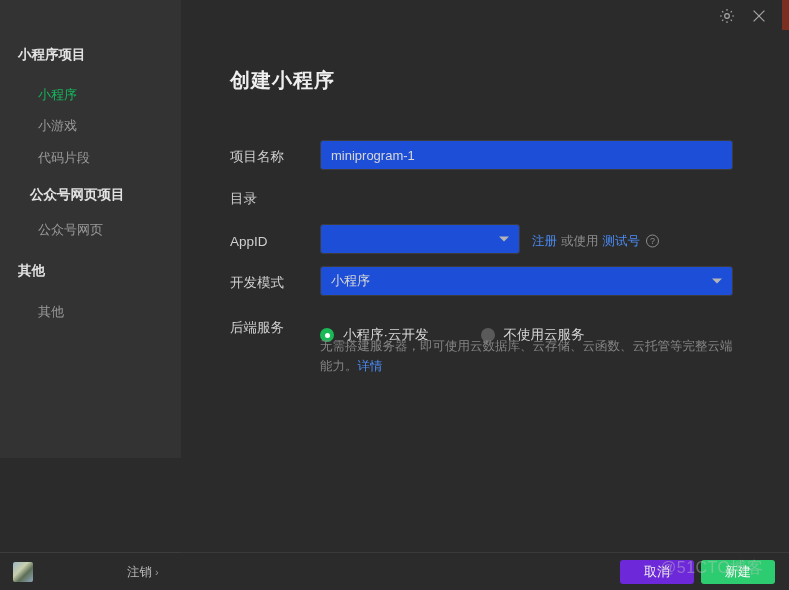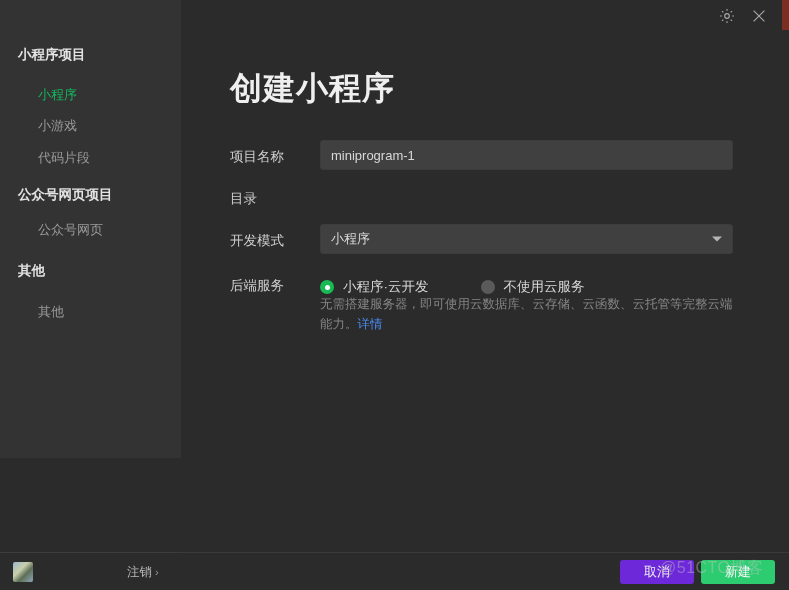--- a/index.html
+++ b/index.html
@@ -41,59 +41,59 @@
     padding-left: 38px;
     line-height: 1;
     cursor: pointer;
   }
   .side-item.active { color: #16b45c; }
 
   .g1 { position: absolute; top: 48px; left: 0; }
   .i1 { position: absolute; top: 88px; left: 0; }
   .i2 { position: absolute; top: 119px; left: 0; }
   .i3 { position: absolute; top: 151px; left: 0; }
-  .g2 { position: absolute; top: 188px; left: 0; }
+  .g2 { position: absolute; top: 188px; left: 12px; }
   .i4 { position: absolute; top: 223px; left: 0; }
   .g3 { position: absolute; top: 264px; left: 0; }
   .i5 { position: absolute; top: 305px; left: 0; }
 
   
   .titlebar-icons {
     position: absolute; top: 0; right: 7px;
     height: 32px;
     display: flex; align-items: center; gap: 14px;
     padding-right: 14px;
   }
   .ticon { width: 18px; height: 18px; cursor: pointer; opacity: .78; }
   .ticon svg { display: block; }
 
   
   .main { position: absolute; left: 181px; top: 0; right: 0; bottom: 0; }
 
   .page-title {
     position: absolute; left: 49px; top: 67px;
     color: #efefef;
-    font-size: 32px;
+    font-size: 20px;
     letter-spacing: 1px;
   }
 
   
   .form { position: absolute; left: 0; top: 140px; width: 100%; }
   .row { position: relative; height: 34px; margin-bottom: 8px; }
   .row-label {
     position: absolute; left: 49px; top: 50%;
     transform: translateY(-50%);
     width: 88px;
     color: #cfcfcf;
     font-size: 13.5px;
   }
   .field {
     position: absolute; left: 139px; top: 0;
     height: 30px;
-    background: #404040;
+    background: #1d4ed8;
     border: 1px solid #3c3c3c;
     border-radius: 3px;
     color: #d8d8d8;
     font-size: 13px;
     display: flex; align-items: center;
     padding: 0 10px;
     cursor: text;
   }
   .field.wide { width: 413px; }
   .field.narrow { width: 200px; cursor: pointer; }
@@ -126,21 +126,21 @@
   .muted { color: #8d8d8d; }
   .help-circle {
     width: 13px; height: 13px; border-radius: 50%;
     border: 1px solid #8d8d8d; color: #8d8d8d;
     font-size: 9px; line-height: 11px; text-align: center;
     cursor: pointer; margin-left: 2px;
   }
 
   
   .radios {
-    position: absolute; left: 139px; top: 12px;
+    position: absolute; left: 139px; top: 18px;
     display: flex; align-items: center;
   }
   .radio-opt { display: flex; align-items: center; cursor: pointer; }
   .radio-opt + .radio-opt { margin-left: 52px; }
   .radio-dot {
     width: 14px; height: 14px; border-radius: 50%;
     background: #5a5a5a; position: relative; flex: none;
   }
   .radio-dot.on { background: #19b955; }
   .radio-dot.on::after {
@@ -259,20 +259,33 @@
         <div class="row-label">项目名称</div>
         <div class="field wide">
           <span class="val">miniprogram-1</span>
         </div>
       </div>
 
       <div class="row">
         <div class="row-label">目录</div>
       </div>
 
+      <div class="row">
+        <div class="row-label">AppID</div>
+        <div class="field narrow">
+          <span class="val"></span>
+          <span class="caret"></span>
+        </div>
+        <div class="appid-help">
+          <span class="link">注册</span>
+          <span class="muted">或使用</span>
+          <span class="link">测试号</span>
+          <span class="help-circle">?</span>
+        </div>
+      </div>
 
       <div class="row">
         <div class="row-label">开发模式</div>
         <div class="field wide">
           <span class="val">小程序</span>
           <span class="caret"></span>
         </div>
       </div>
 
       <div class="row" style="height:76px;">

